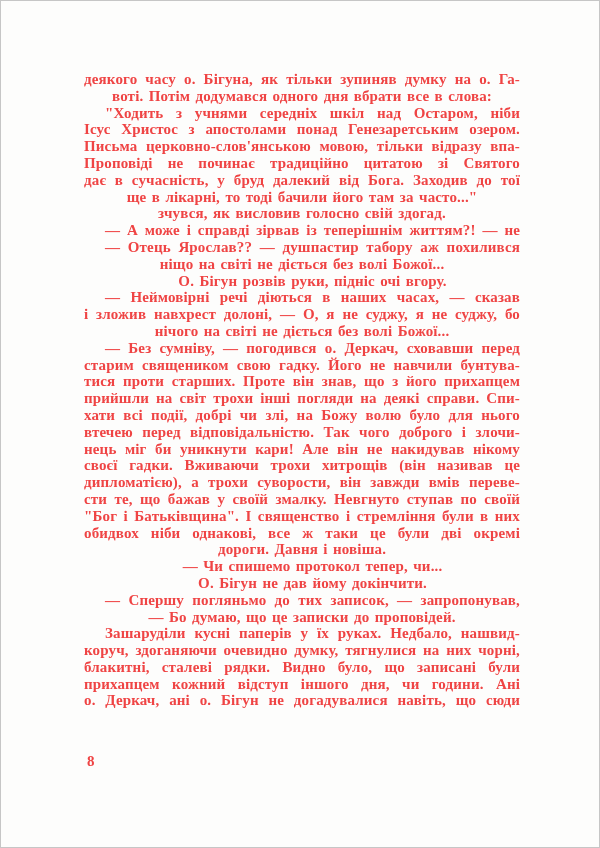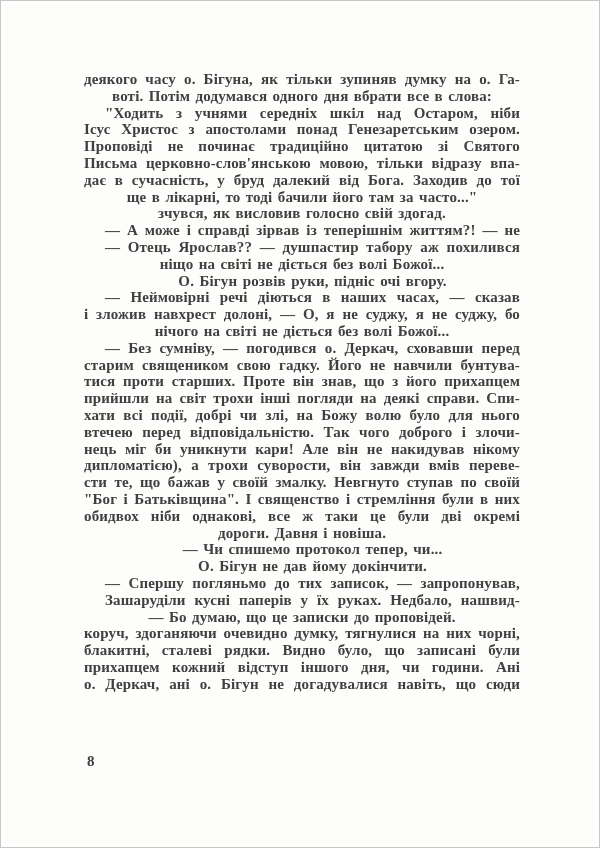--- a/index.html
+++ b/index.html
@@ -8,21 +8,21 @@
     background: #ffffff;
   }
   .page {
     position: relative;
     width: 600px;
     height: 848px;
     background: #fdfdfc;
     border: 1px solid #c6c6c6;
     box-sizing: border-box;
     font-family: "Liberation Serif", serif;
-    color: #404040;
+    color: #ef4444;
     overflow: hidden;
   }
   .text-block {
     position: absolute;
     left: 83px;
     top: 70px;
     width: 436px;
     font-size: 15px;
     line-height: 16.8px;
     font-weight: 700;
@@ -50,48 +50,49 @@
 </style>
 </head>
 <body>
 
 <div class="page">
   <div class="text-block">
       <div class="line justify">деякого часу о. Бігуна, як тільки зупиняв думку на о. Га-</div>
       <div class="line">воті. Потім додумався одного дня вбрати все в слова:</div>
       <div class="line justify indent">"Ходить з учнями середніх шкіл над Остаром, ніби</div>
       <div class="line justify">Ісус Христос з апостолами понад Генезаретським озером.</div>
+      <div class="line justify">Письма церковно-слов'янською мовою, тільки відразу впа-</div>
       <div class="line justify">Проповіді не починає традиційно цитатою зі Святого</div>
-      <div class="line justify">Письма церковно-слов'янською мовою, тільки відразу впа-</div>
       <div class="line justify">дає в сучасність, у бруд далекий від Бога. Заходив до тої</div>
       <div class="line">ще в лікарні, то тоді бачили його там за часто..."</div>
       <div class="line">зчувся, як висловив голосно свій здогад.</div>
       <div class="line justify indent">— А може і справді зірвав із теперішнім життям?! — не</div>
       <div class="line justify indent">— Отець Ярослав?? — душпастир табору аж похилився</div>
       <div class="line">ніщо на світі не діється без волі Божої...</div>
       <div class="line indent">О. Бігун розвів руки, підніс очі вгору.</div>
       <div class="line justify indent">— Неймовірні речі діються в наших часах, — сказав</div>
       <div class="line justify">і зложив навхрест долоні, — О, я не суджу, я не суджу, бо</div>
       <div class="line">нічого на світі не діється без волі Божої...</div>
       <div class="line justify indent">— Без сумніву, — погодився о. Деркач, сховавши перед</div>
       <div class="line justify">старим священиком свою гадку. Його не навчили бунтува-</div>
       <div class="line justify">тися проти старших. Проте він знав, що з його прихапцем</div>
       <div class="line justify">прийшли на світ трохи інші погляди на деякі справи. Спи-</div>
       <div class="line justify">хати всі події, добрі чи злі, на Божу волю було для нього</div>
       <div class="line justify">втечею перед відповідальністю. Так чого доброго і злочи-</div>
       <div class="line justify">нець міг би уникнути кари! Але він не накидував нікому</div>
+      <div class="line justify">своєї гадки. Вживаючи трохи хитрощів (він називав це</div>
       <div class="line justify">дипломатією), а трохи суворости, він завжди вмів переве-</div>
       <div class="line justify">сти те, що бажав у своїй змалку. Невгнуто ступав по своїй</div>
       <div class="line justify">"Бог і Батьківщина". І священство і стремління були в них</div>
       <div class="line justify">обидвох ніби однакові, все ж таки це були дві окремі</div>
       <div class="line">дороги. Давня і новіша.</div>
       <div class="line indent">— Чи спишемо протокол тепер, чи...</div>
       <div class="line indent">О. Бігун не дав йому докінчити.</div>
       <div class="line justify indent">— Спершу погляньмо до тих записок, — запропонував,</div>
+      <div class="line">— Бо думаю, що це записки до проповідей.</div>
       <div class="line justify indent">Зашаруділи кусні паперів у їх руках. Недбало, нашвид-</div>
-      <div class="line">— Бо думаю, що це записки до проповідей.</div>
       <div class="line justify">коруч, здоганяючи очевидно думку, тягнулися на них чорні,</div>
       <div class="line justify">блакитні, сталеві рядки. Видно було, що записані були</div>
       <div class="line justify">прихапцем кожний відступ іншого дня, чи години. Ані</div>
       <div class="line justify">о. Деркач, ані о. Бігун не догадувалися навіть, що сюди</div>
     </div>
   <div class="page-number">8</div>
 </div>
 
 </body></html>

